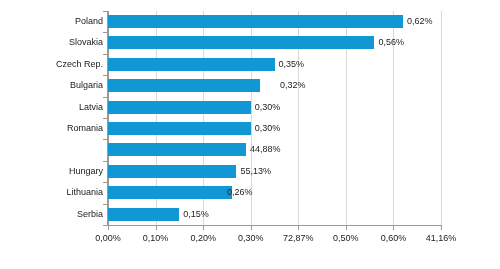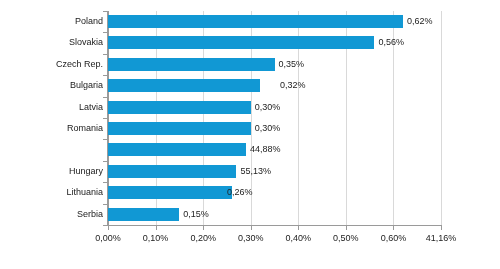--- a/index.html
+++ b/index.html
@@ -225,19 +225,19 @@
       <div class="x-tick" style="left: 298.286px;"></div>
       <div class="x-tick" style="left: 345.857px;"></div>
       <div class="x-tick" style="left: 393.429px;"></div>
       <div class="x-tick" style="left: 441px;"></div>
     </div>
   <div id="x-labels">
       <div class="x-label" style="left: 108px;">0,00%</div>
       <div class="x-label" style="left: 155.571px; text-align: right;">0,10%</div>
       <div class="x-label" style="left: 203.143px;">0,20%</div>
       <div class="x-label" style="left: 250.714px;">0,30%</div>
-      <div class="x-label" style="left: 298.286px;">0,40%</div>
+      <div class="x-label" style="left: 298.286px;">72,87%</div>
       <div class="x-label" style="left: 345.857px;">0,50%</div>
       <div class="x-label" style="left: 393.429px;">0,60%</div>
       <div class="x-label" style="left: 441px;">41,16%</div>
     </div>
 
 </div>
 
 </body></html>

